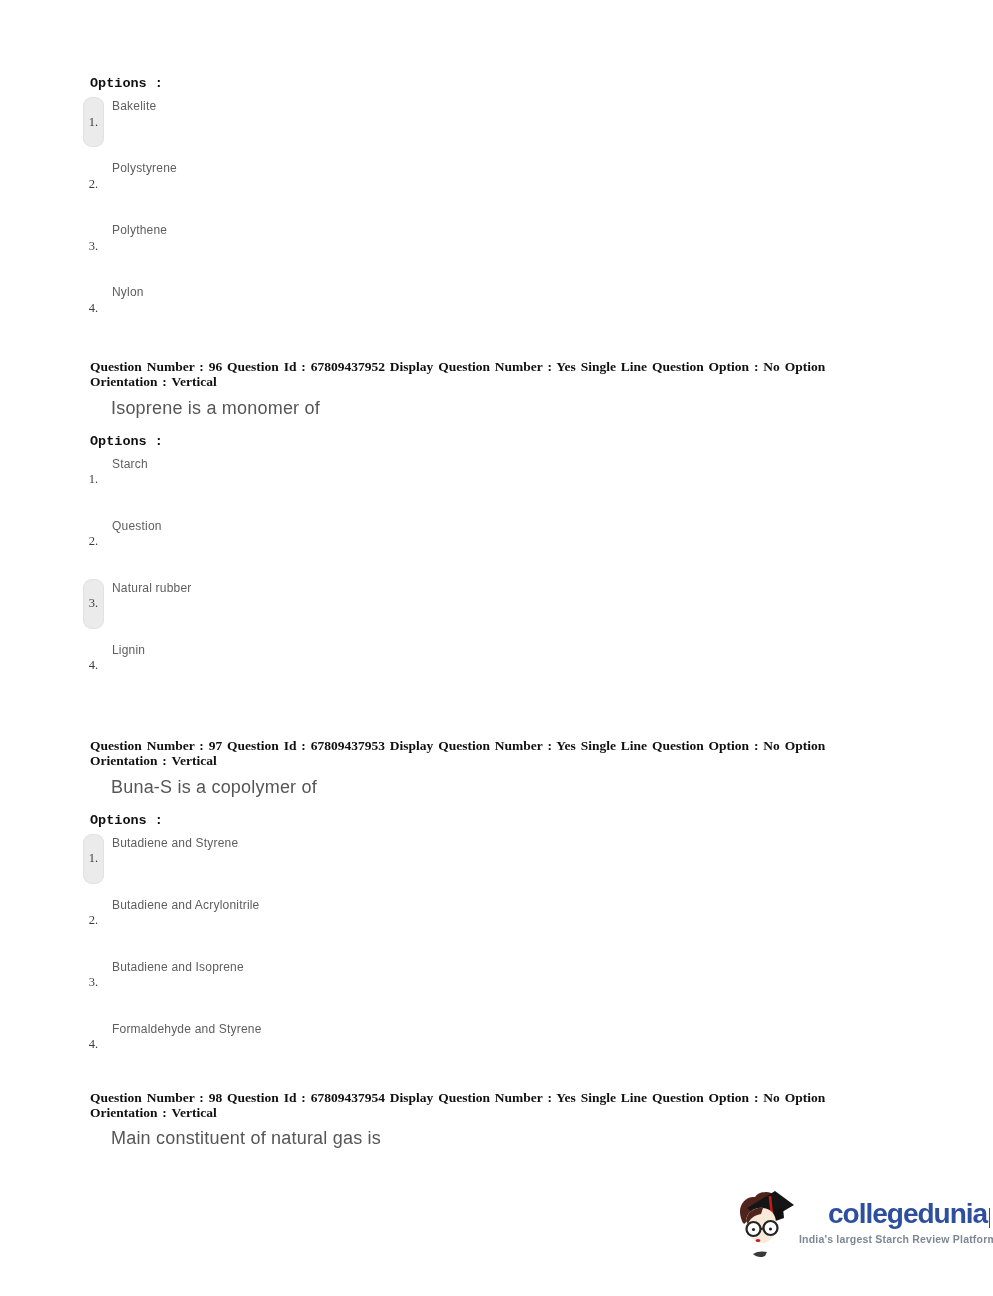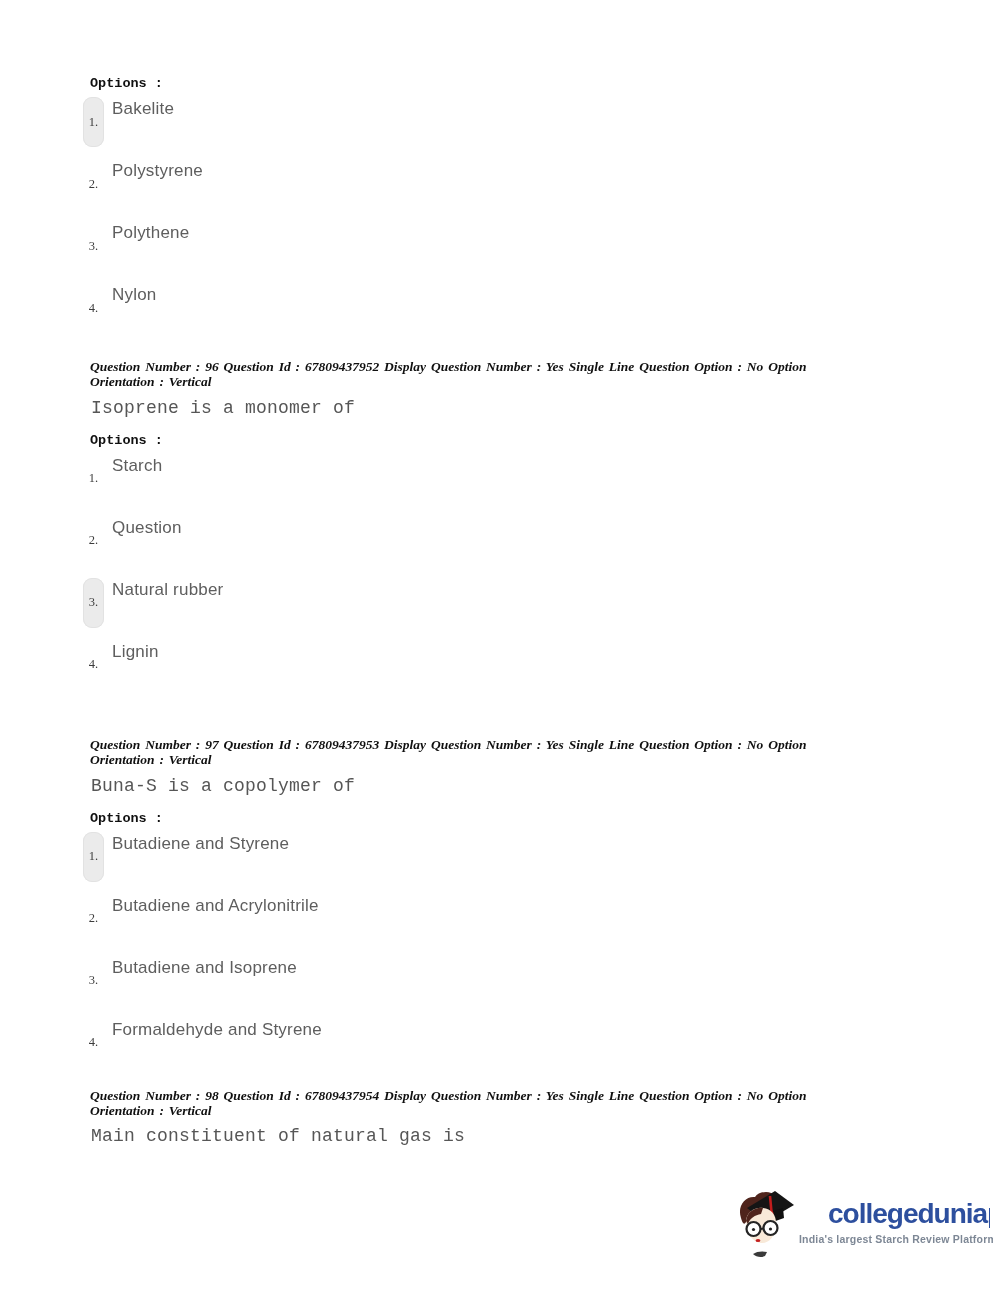--- a/index.html
+++ b/index.html
@@ -16,32 +16,30 @@
     width:790px;
   }
   .q-meta{
     font-family:"Liberation Serif",serif;
     font-weight:bold;
     font-size:13.5px;
     line-height:1.14;
     color:#101010;
     word-spacing:1.5px;
     width:782px;
-    font-style:italic;
   }
   .s2 .q-meta{margin-top:26px;}
   .s3 .q-meta{margin-top:47px;}
   .s4 .q-meta{margin-top:20px;}
   .q-text{
     margin-top:8px;
-    margin-left:1px;
+    margin-left:21px;
     font-size:18px;
     color:#565656;
     letter-spacing:.2px;
-    font-family:Liberation Mono, monospace;
   }
   .options-label{
     font-family:Liberation Mono, monospace;
     font-weight:bold;
     font-size:13.5px;
     color:#101010;
     margin-top:15px;
     margin-bottom:6px;
   }
   .s1 .options-label{margin-top:0;}
@@ -62,21 +60,21 @@
     border-radius:9px;
     flex:0 0 21px;
   }
   .opt-num.highlight{
     background:#ebebeb;
     box-shadow:0 0 0 1px #e2e2e2 inset;
   }
   .opt-text{
     padding-top:2px;
     padding-left:8px;
-    font-size:17px;
+    font-size:12px;
     color:#5e5e5e;
     letter-spacing:.2px;
   }
   .brand-footer{
     position:absolute;
     left:737px;top:1188px;
     display:flex;
     align-items:flex-start;
   }
   .mascot{flex:0 0 auto;margin-right:4px;}

